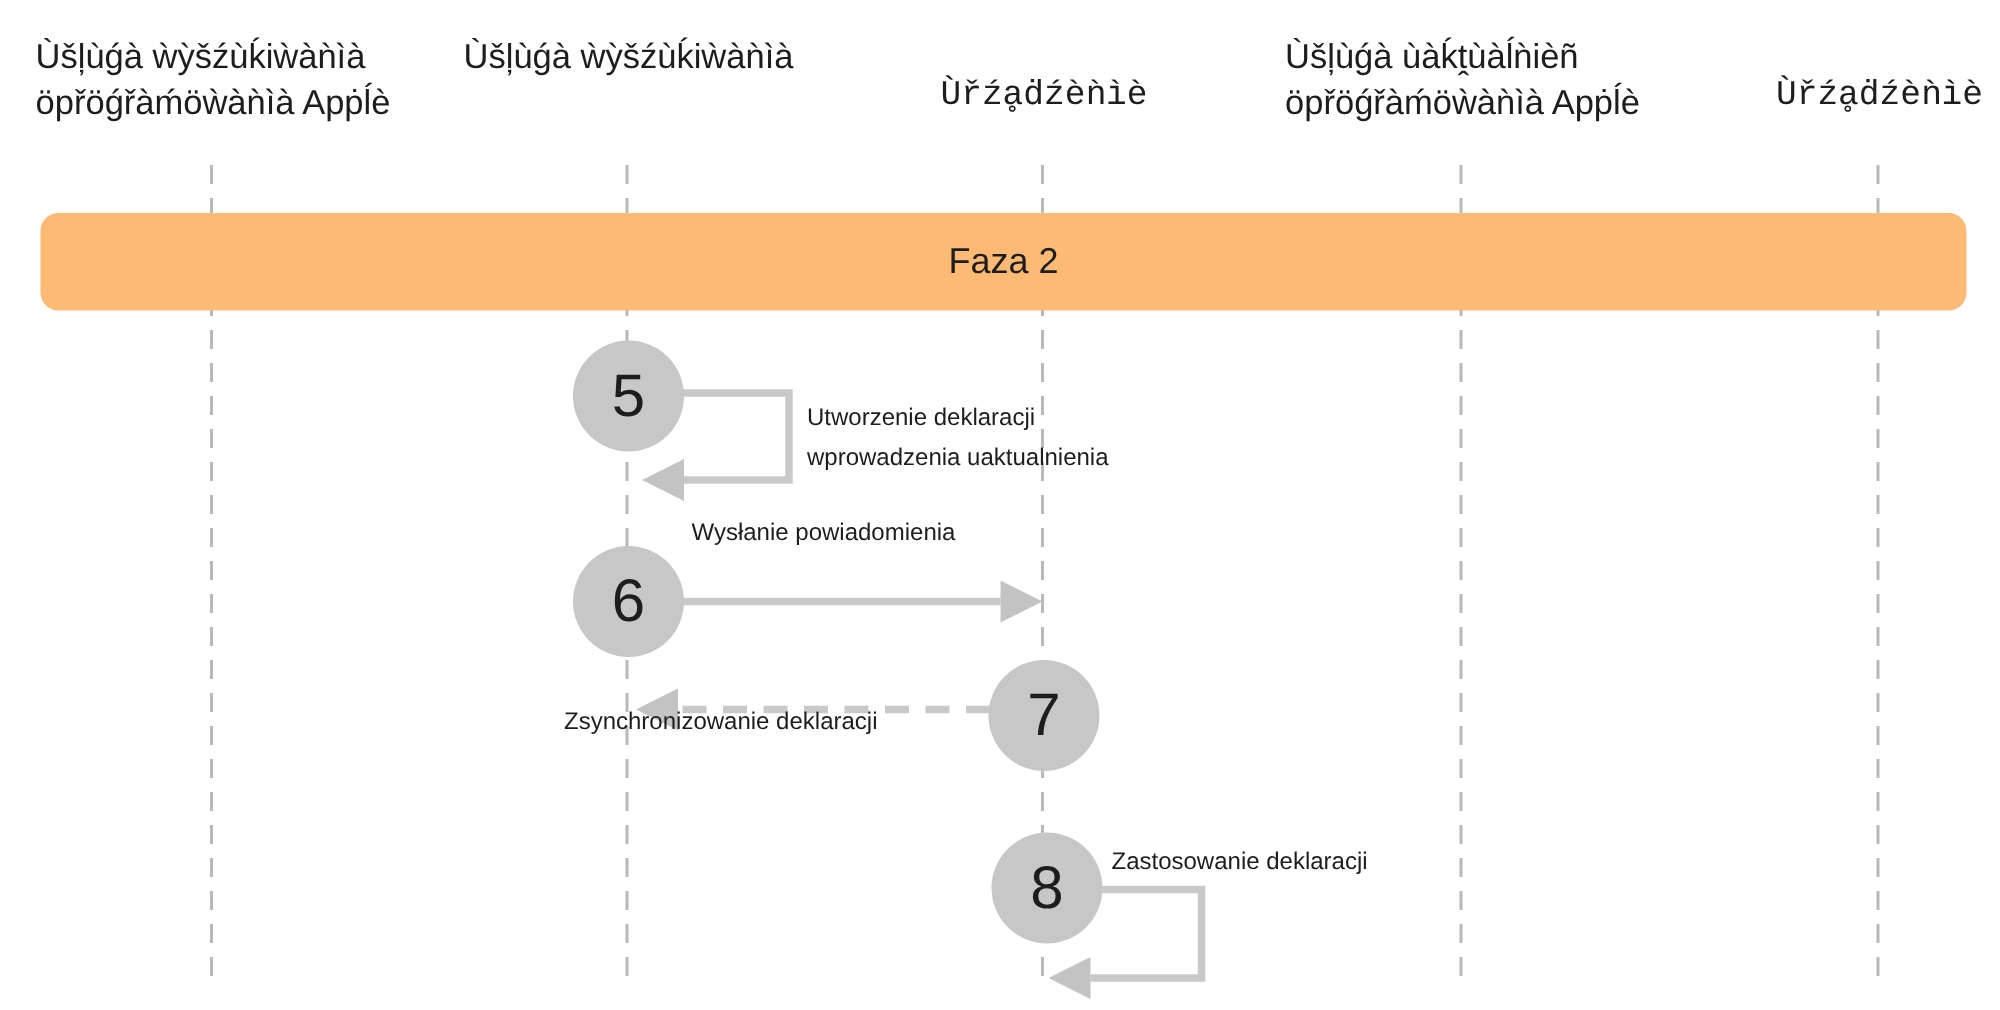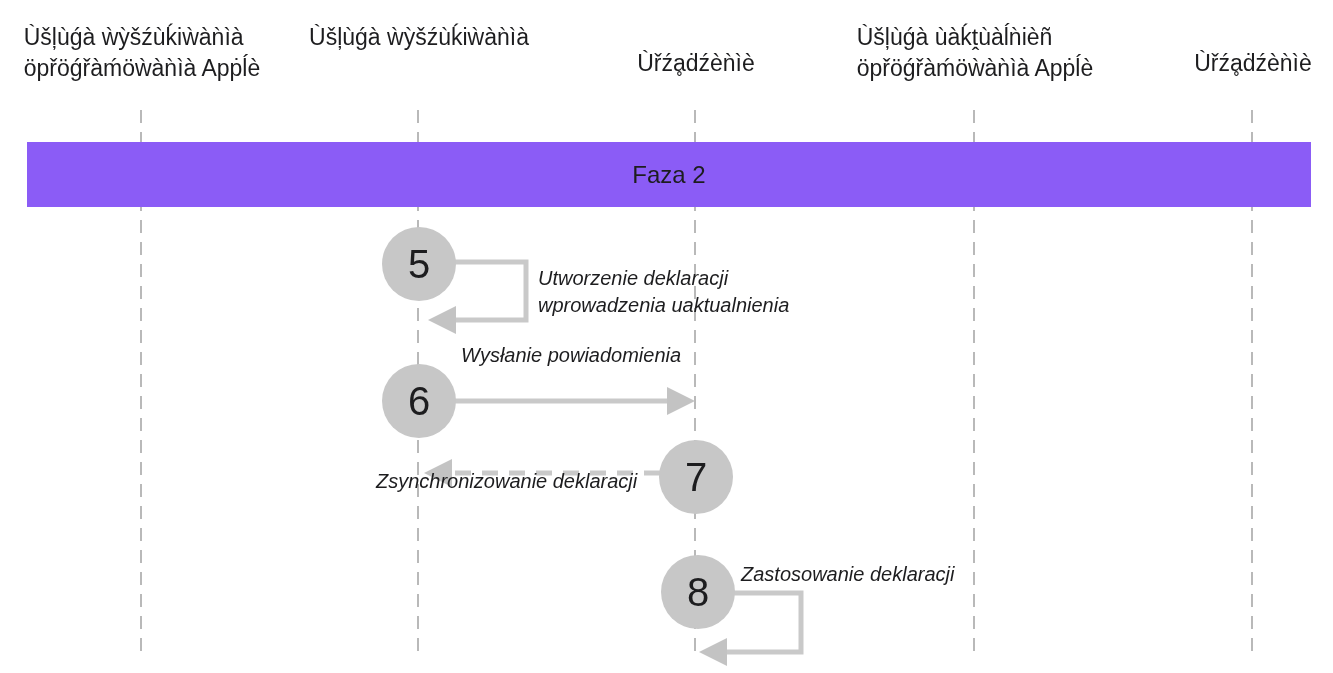--- a/index.html
+++ b/index.html
@@ -10,33 +10,33 @@
   }
   .lifeline {
     position:absolute; top:110px; width:2px; height:546px; z-index:1;
     background:repeating-linear-gradient(to bottom,#b9b9b9 0 13px,transparent 13px 22px);
   }
   .lane-header {
     position:absolute; transform:translateX(-50%); text-align:left;
     font-size:23px; line-height:31px; white-space:nowrap; z-index:6;
   }
   .lane-header.two-line { top:22px; }
-  .lane-header.one-line { top:48px; }
+  .lane-header.one-line { top:48px;font-family:Liberation Mono, monospace; }
   .banner {
     position:absolute; left:27px; top:142px; width:1284px; height:65px;
-    background:#8b5cf6; border-radius:0; z-index:3;
+    background:#fdba74; border-radius:12px; z-index:3;
     display:flex; align-items:center; justify-content:center; font-size:24px;
   }
   .arrows { position:absolute; left:0; top:0; z-index:2; }
   .step-circle {
     position:absolute; width:74px; height:74px; border-radius:50%;
     background:#c7c7c7; z-index:4;
     display:flex; align-items:center; justify-content:center; font-size:40px;
   }
-  .msg { position:absolute; font-size:20px; line-height:27px; z-index:5; white-space:nowrap;font-style:italic; }
+  .msg { position:absolute; font-size:16px; line-height:27px; z-index:5; white-space:nowrap; }
 </style>
 </head>
 <body>
 
 <div class="canvas">
 
   <div class="lifeline" style="left:140px"></div>
   <div class="lifeline" style="left:417px"></div>
   <div class="lifeline" style="left:694px"></div>
   <div class="lifeline" style="left:973px"></div>

